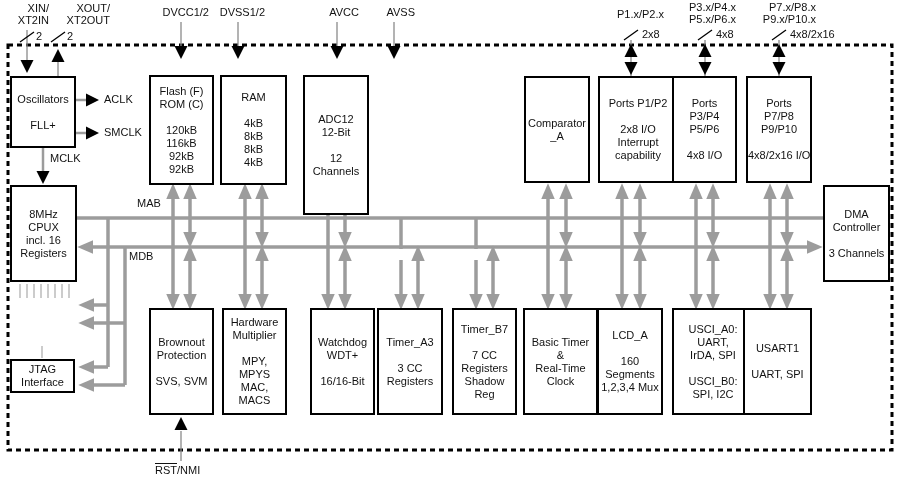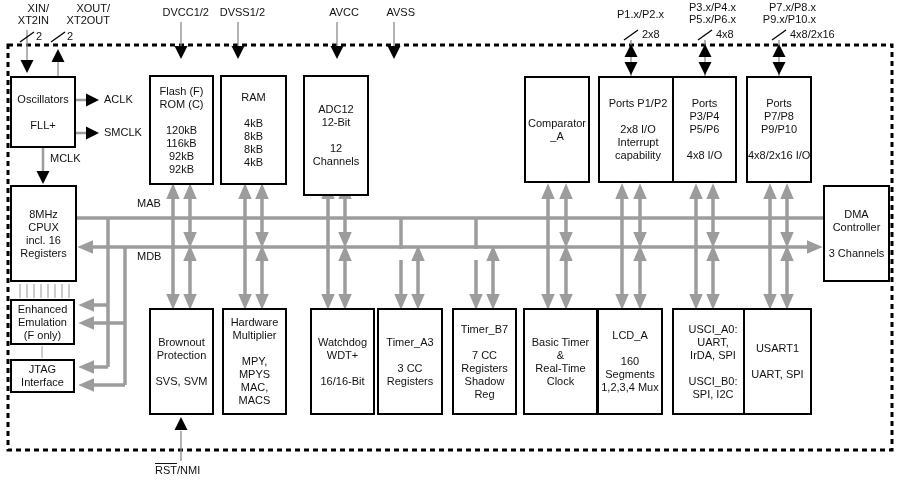--- a/index.html
+++ b/index.html
@@ -187,21 +187,21 @@
       <div>92kB</div>
     </div>
   <div class="blk" style="left:220px;top:75px;width:67px;height:110px">
       <div>RAM</div>
       <div>&nbsp;</div>
       <div>4kB</div>
       <div>8kB</div>
       <div>8kB</div>
       <div>4kB</div>
     </div>
-  <div class="blk" style="left:303px;top:75px;width:66px;height:121px">
+  <div class="blk" style="left:303px;top:75px;width:66px;height:140px">
       <div>ADC12</div>
       <div>12-Bit</div>
       <div>&nbsp;</div>
       <div>12</div>
       <div>Channels</div>
     </div>
   <div class="blk" style="left:524px;top:76px;width:66px;height:107px">
       <div>Comparator</div>
       <div>_A</div>
     </div>
@@ -230,25 +230,20 @@
       <div>8MHz</div>
       <div>CPUX</div>
       <div>incl. 16</div>
       <div>Registers</div>
     </div>
   <div class="blk" style="left:823px;top:185px;width:67px;height:97px">
       <div>DMA</div>
       <div>Controller</div>
       <div>&nbsp;</div>
       <div>3 Channels</div>
-    </div>
-  <div class="blk" style="left:10px;top:299px;width:65px;height:46px">
-      <div>Enhanced</div>
-      <div>Emulation</div>
-      <div>(F only)</div>
     </div>
   <div class="blk" style="left:149px;top:308px;width:65px;height:107px">
       <div>Brownout</div>
       <div>Protection</div>
       <div>&nbsp;</div>
       <div>SVS, SVM</div>
     </div>
   <div class="blk" style="left:10px;top:359px;width:65px;height:34px">
       <div>JTAG</div>
       <div>Interface</div>
@@ -329,19 +324,19 @@
       <div>P3.x/P4.x</div>
       <div>P5.x/P6.x</div>
     </div>
   <div class="lbl" style="left:716px;top:28px">4x8</div>
   <div class="lbl ctr" style="left:742px;top:1px;width:74px">
       <div>P7.x/P8.x</div>
       <div>P9.x/P10.x</div>
     </div>
   <div class="lbl" style="left:790px;top:28px">4x8/2x16</div>
   <div class="lbl" style="left:137px;top:197px">MAB</div>
-  <div class="lbl" style="left:137px;top:250px">MDB</div>
+  <div class="lbl" style="left:129px;top:250px">MDB</div>
   <div class="lbl" style="left:104px;top:93px">ACLK</div>
   <div class="lbl" style="left:104px;top:126px">SMCLK</div>
   <div class="lbl" style="left:50px;top:152px">MCLK</div>
   <div class="lbl" style="left:155px;top:464px"><span class="ov">RST</span><span>/NMI</span></div>
 
 </div>
 
 </body></html>

